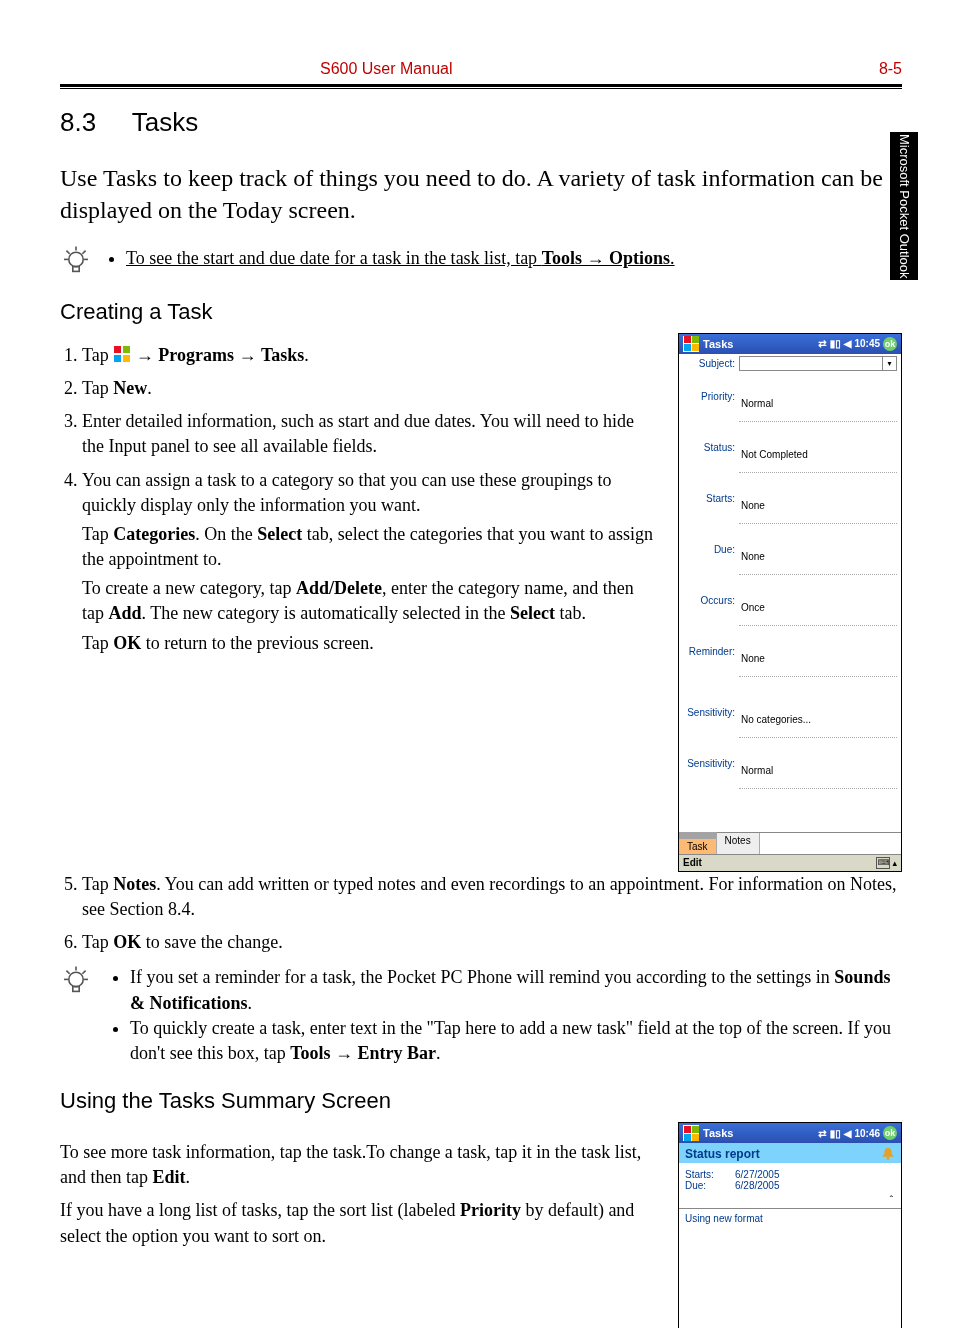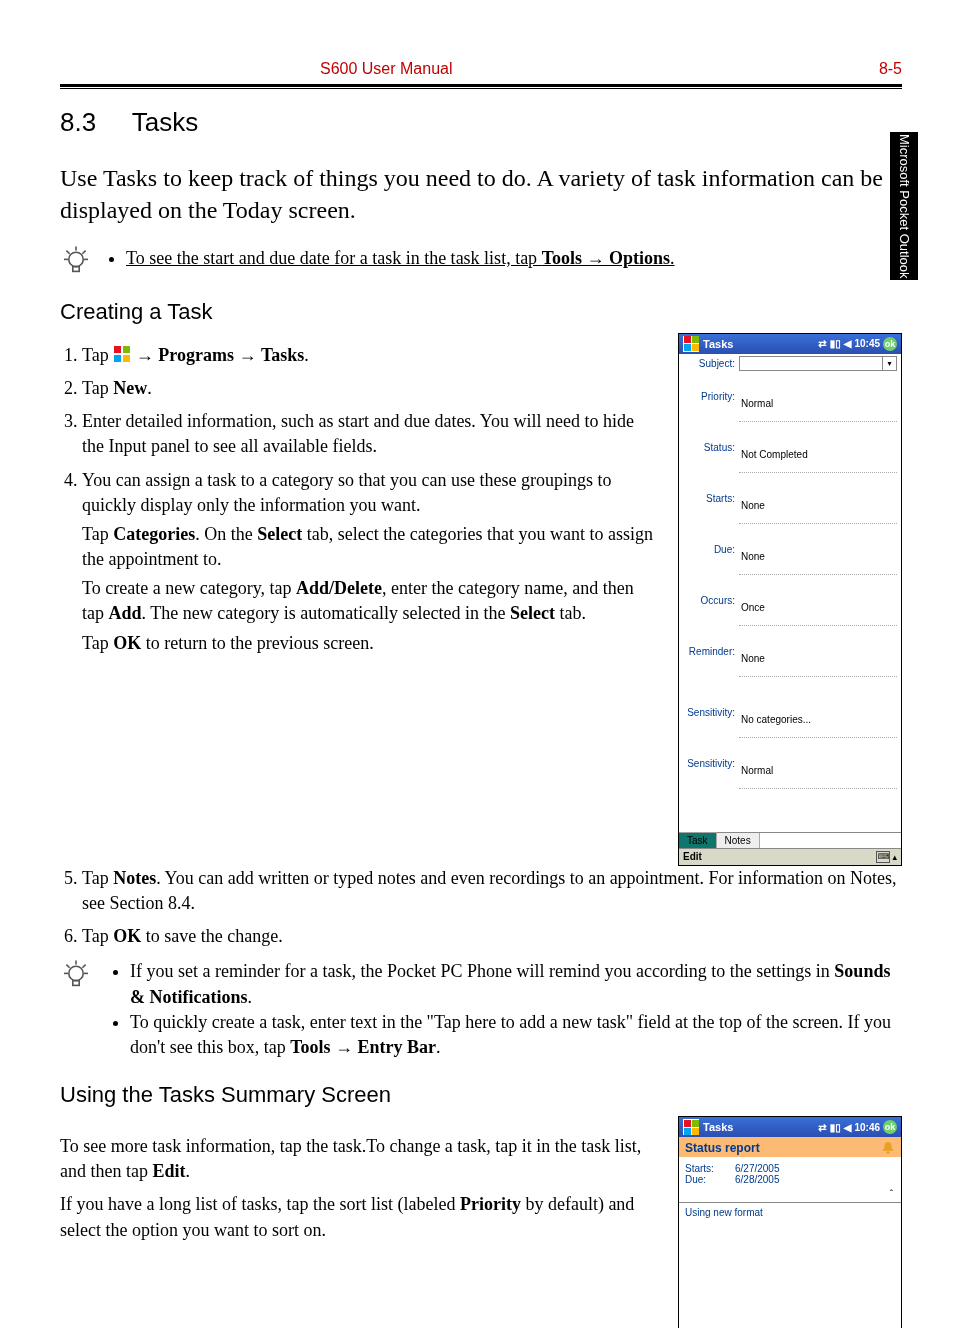--- a/index.html
+++ b/index.html
@@ -110,29 +110,29 @@
   .ppc-title .ok { background: #6fcf6f; border-radius: 50%; width: 14px; height: 14px; display:flex; align-items:center; justify-content:center; font-size:9px; color:#fff;}
   .ppc-body { padding: 2px 4px 0 4px; }
   .form-row { display: flex; align-items: center; margin-bottom: 1px; }
   .form-row .lab { width: 56px; text-align: right; color: #003a8c; font-size: 10px; padding-right: 4px;}
   .form-row .val { flex: 1; font-size: 10px; border-bottom: 1px dotted #aaa; padding: 12px 2px; margin-top: 14px; }
   .subj-input { flex:1; border:1px solid #888; height:15px; background:#fff; position:relative;}
   .subj-input .caret { position:absolute; right:0; top:0; width:14px; height:100%; border-left:1px solid #888; display:flex; align-items:center; justify-content:center; font-size:8px;}
   .gap { height: 10px; }
   .ppc-tabs { display:flex; border-top:1px solid #888; }
   .ppc-tabs .tab { padding: 2px 8px; font-size:10px; background:#eee; border-right:1px solid #aaa; }
-  .ppc-tabs .tab.active { background:#0f766e; border-top:1px solid #a3a3a3; margin-top:-1px; }
+  .ppc-tabs .tab.active { background:#fdba74; border-top:7px solid #a3a3a3; margin-top:-1px; }
   .ppc-menu { display:flex; align-items:center; background:#d9d9c8; border-top:1px solid #888; padding:2px 4px; font-size:10px; }
   .ppc-menu .m { font-weight:bold; color:#000; }
   .ppc-menu .spacer { flex:1; }
   .ppc-menu .kb { width:14px; height:12px; border:1px solid #555; font-size:8px; display:flex; align-items:center; justify-content:center;}
   .ppc-menu .up { font-size:9px; margin-left:2px; }
 
   
-  .ppc2-heading { background:#fdba74; padding:4px 6px 2px 6px; display:flex; align-items:center; }
+  .ppc2-heading { background:#7dd3fc; padding:4px 6px 2px 6px; display:flex; align-items:center; }
   .ppc2-heading .hn { color:#003a8c; font-weight:bold; flex:1; font-size: 12px; }
   .ppc2-heading .bell { width:14px; height:14px; color:#d98e00; }
   .ppc2-dates { padding: 6px 6px 4px 6px; color:#003a8c; font-size:10px; }
   .ppc2-dates .dr { display:flex; }
   .ppc2-dates .dl { width:50px; }
   .ppc2-caret { text-align:right; padding-right:8px; font-size:10px; }
   .ppc2-sep { border-top:1px solid #888; margin:2px 0 0 0; }
   .ppc2-note { padding: 4px 6px; color:#003a8c; font-size:10px; }
   .ppc2-body-fill { height: 112px; }
   .ppc2-menu { display:flex; align-items:center; background:#d9d9c8; border-top:1px solid #888; padding:2px 4px; font-size:10px; font-weight:bold; gap:8px;}

